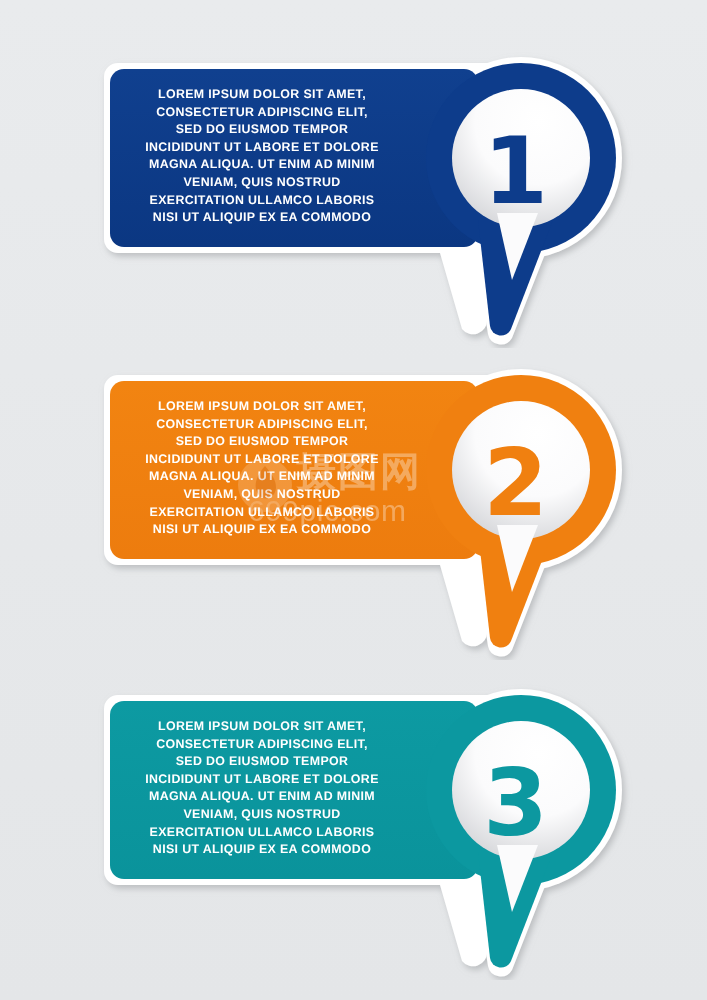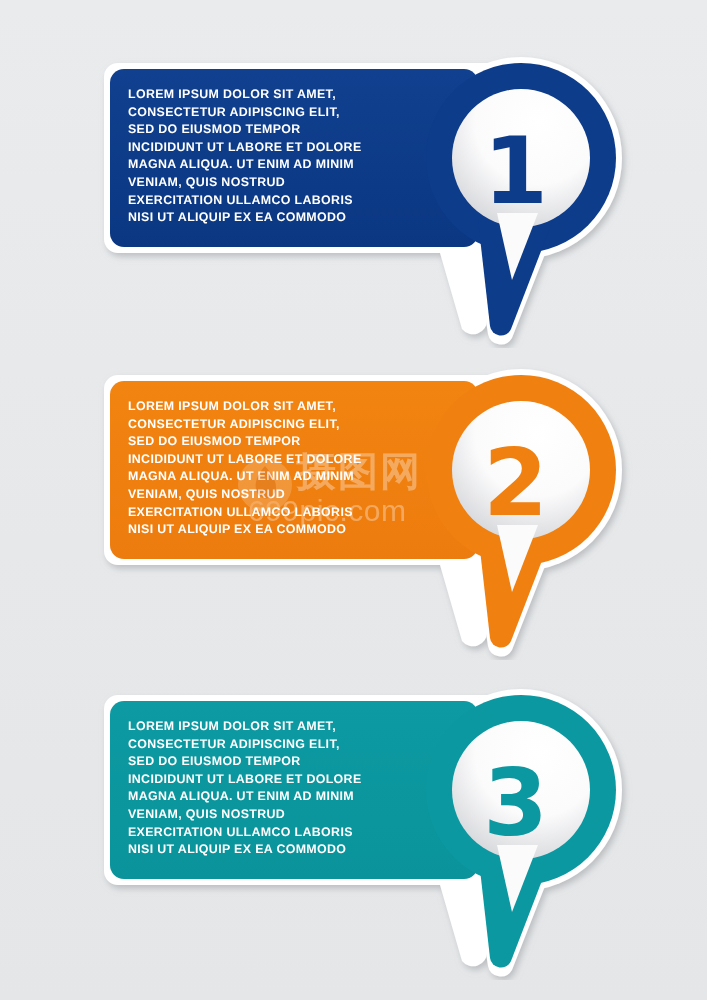--- a/index.html
+++ b/index.html
@@ -53,20 +53,21 @@
     color: #ffffff;
     font-family: "Liberation Sans", sans-serif;
     font-size: 12.4px;
     font-weight: bold;
     line-height: 17.6px;
     letter-spacing: 0.35px;
     text-transform: uppercase;
     white-space: pre-line;
     margin: 0;
     text-rendering: geometricPrecision;
+    text-align: center;
   }
 
   
   .numeral {
     position: absolute;
     left: 455px;
     top: 58px;
     width: 120px;
     height: 130px;
     display: flex;

